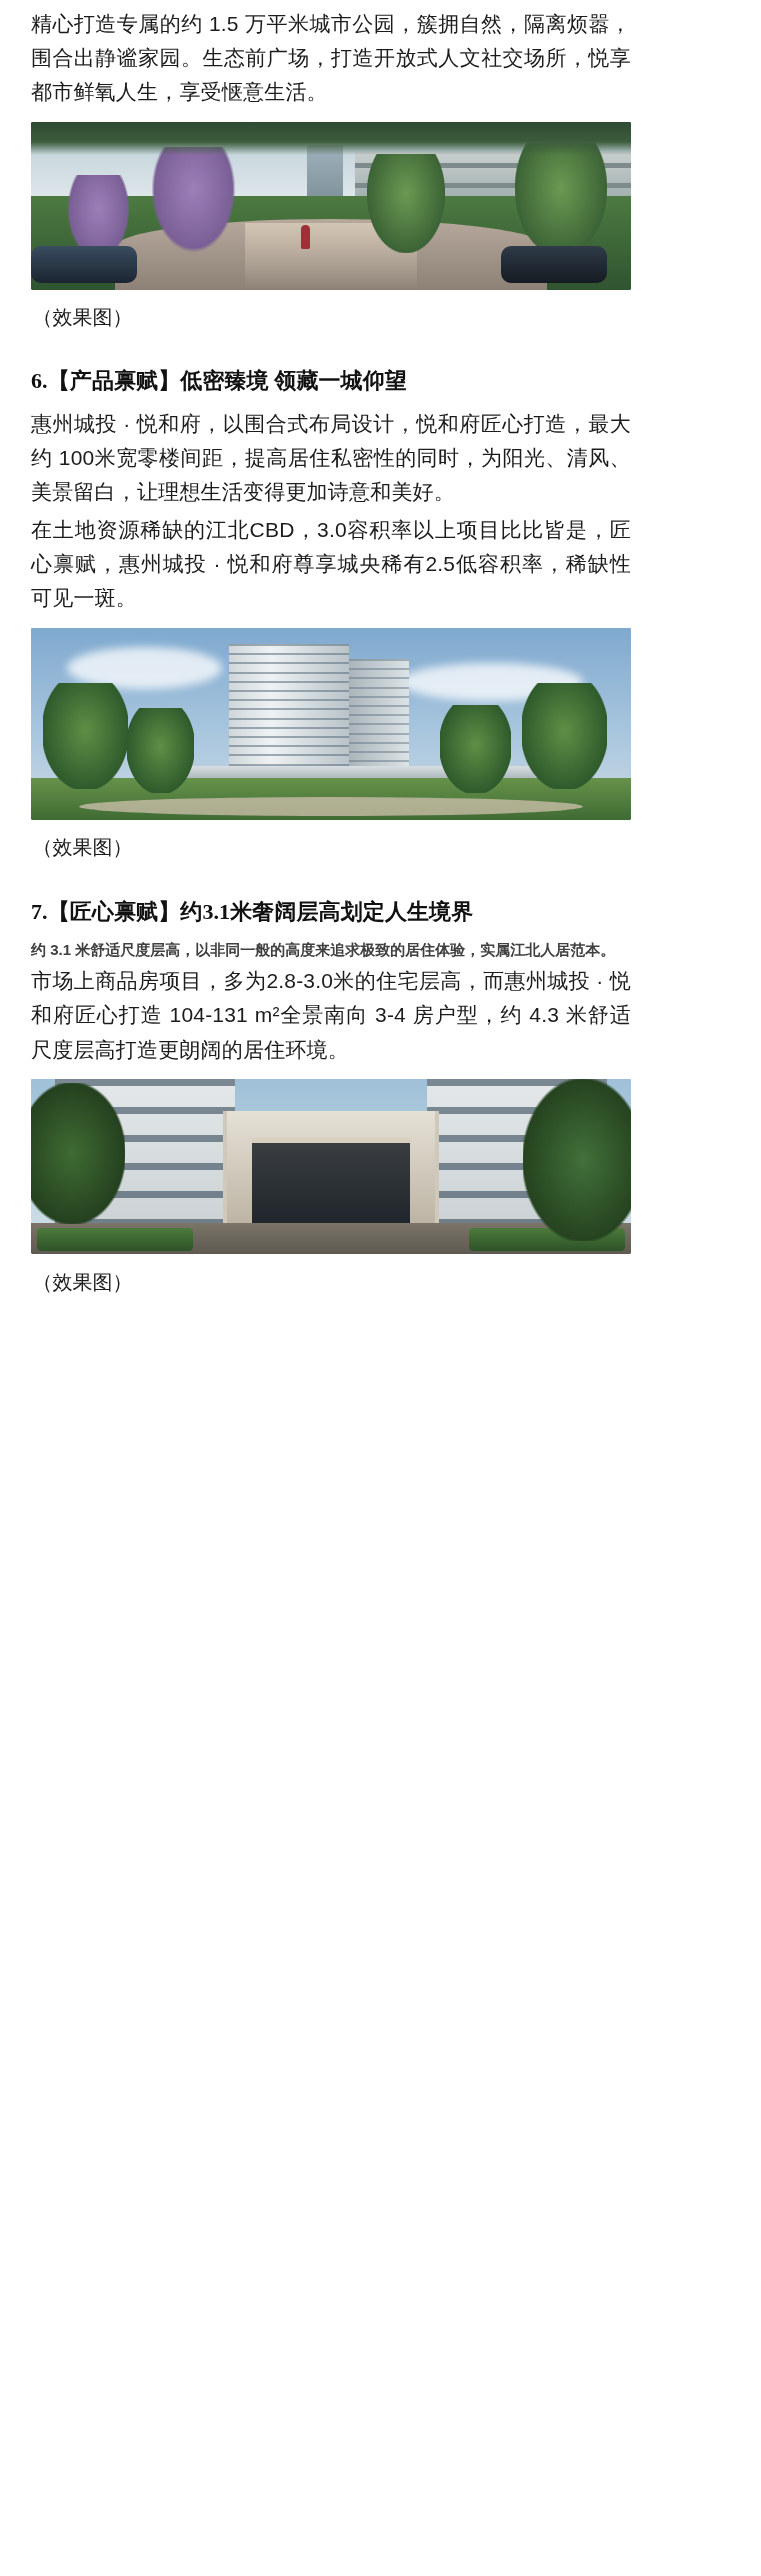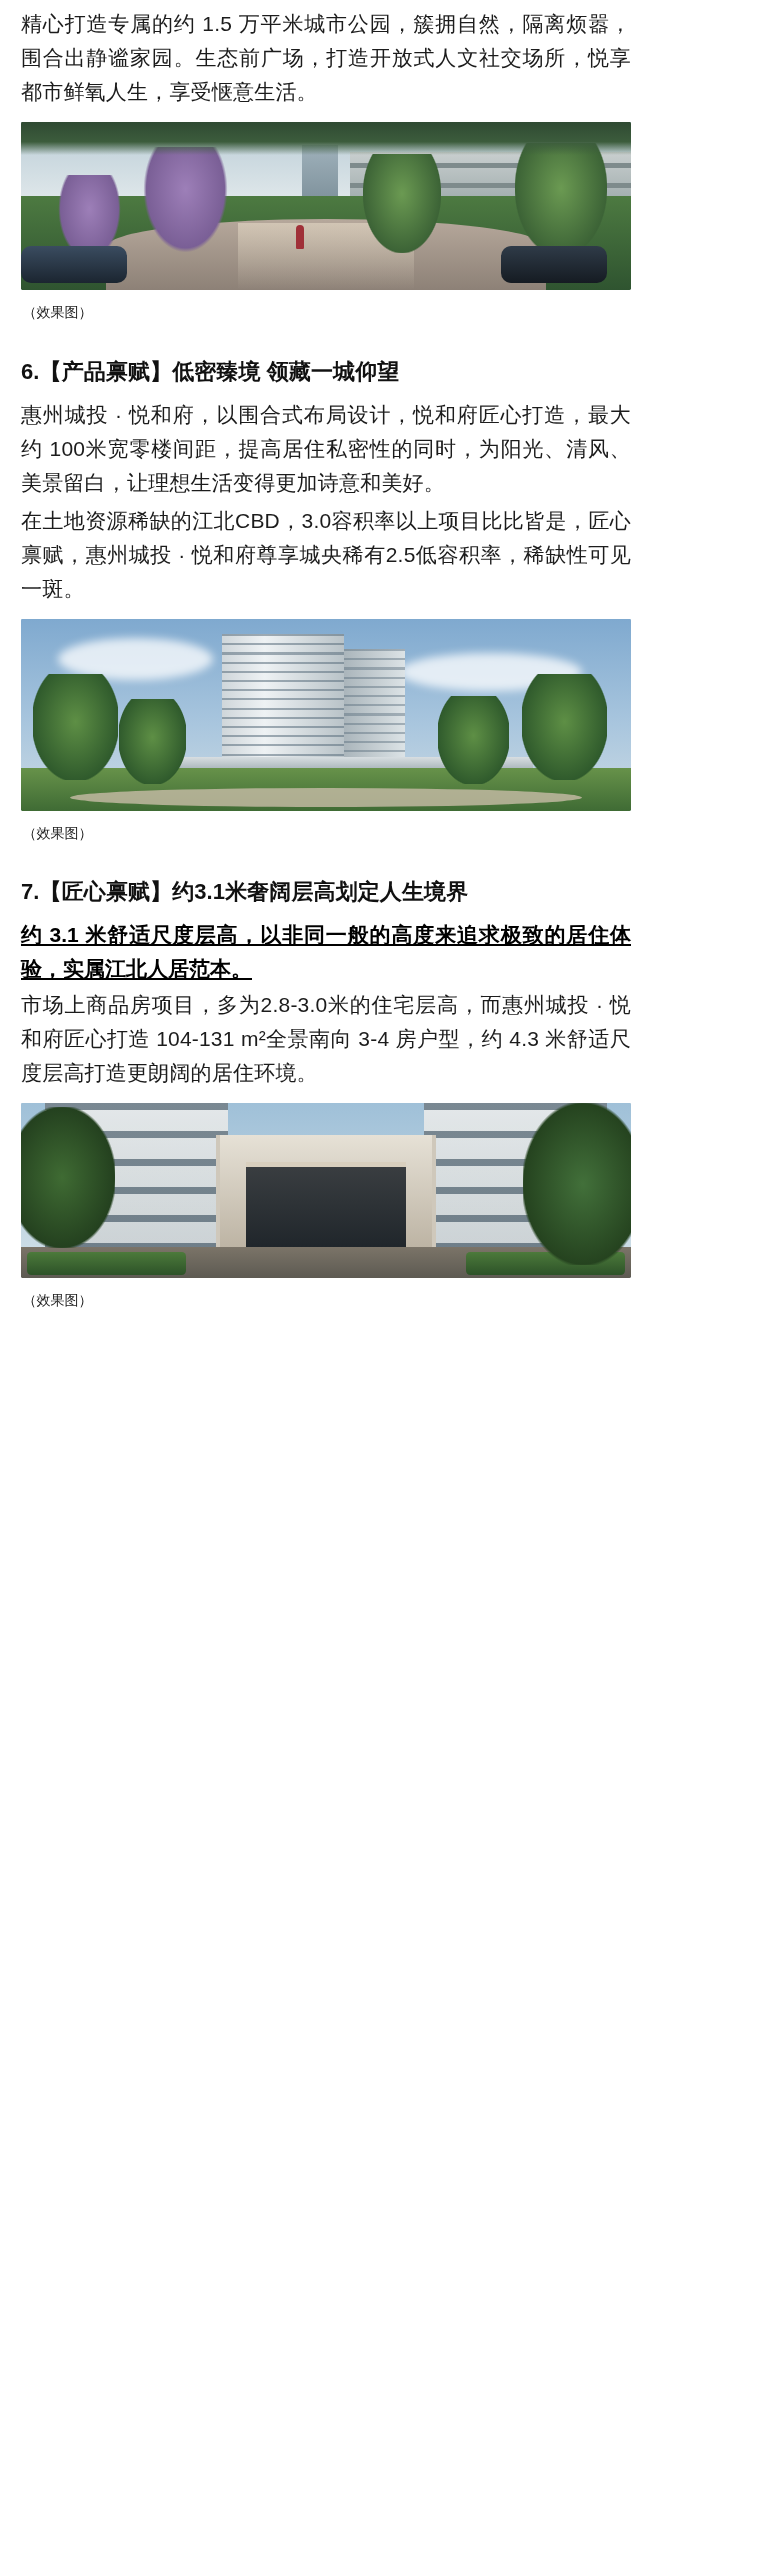--- a/index.html
+++ b/index.html
@@ -9,21 +9,21 @@
   }
   body {
     width: 762px;
     font-family: "Liberation Sans", sans-serif;
     color: #1a1a1a;
     -webkit-font-smoothing: antialiased;
   }
   .page {
     width: 662px;
     box-sizing: border-box;
-    padding: 7px 31px 28px 21px;
+    padding: 7px 31px 28px 31px;
   }
   p.body-text {
     margin: 0 0 4.2px 0;
     font-size: 21px;
     line-height: 1.62;
     text-align: justify;
     text-justify: inter-ideograph;
     letter-spacing: 0.2px;
     color: #1c1c1c;
   }
@@ -32,45 +32,45 @@
   }
   .spacer-lg { height: 27px; }
 
   h3.section-heading {
     margin: 0 0 10px 0;
     font-size: 22px;
     font-weight: bold;
     line-height: 1.5;
     color: #111111;
     letter-spacing: 0.1px;
+    font-family: Liberation Serif, serif;
   }
   p.lead-bold {
     margin: 0 0 2.8px 0;
-    font-size: 21px;
+    font-size: 15px;
     line-height: 1.6;
     font-weight: bold;
     text-align: justify;
     text-justify: inter-ideograph;
-    color: #000000;
-    text-decoration: underline;
+    color: #404040;
   }
 
   .figure {
     margin: 12.7px 0 4.2px 0;
     width: 100%;
   }
   .figure .frame {
     width: 100%;
     overflow: hidden;
     position: relative;
     border-radius: 1.4px;
     background: #cfd8dd;
   }
   .caption {
-    font-size: 14px;
+    font-size: 20px;
     line-height: 1.6;
     color: #1c1c1c;
     margin: 11.3px 0 0 1.4px;
   }
 
   
   .img1 { height: 168px; }
   .img1 .sky {
     position: absolute; left: 0; top: 0; right: 0; height: 46%;
     background: linear-gradient(#b9ccd6, #dfe7ea);

